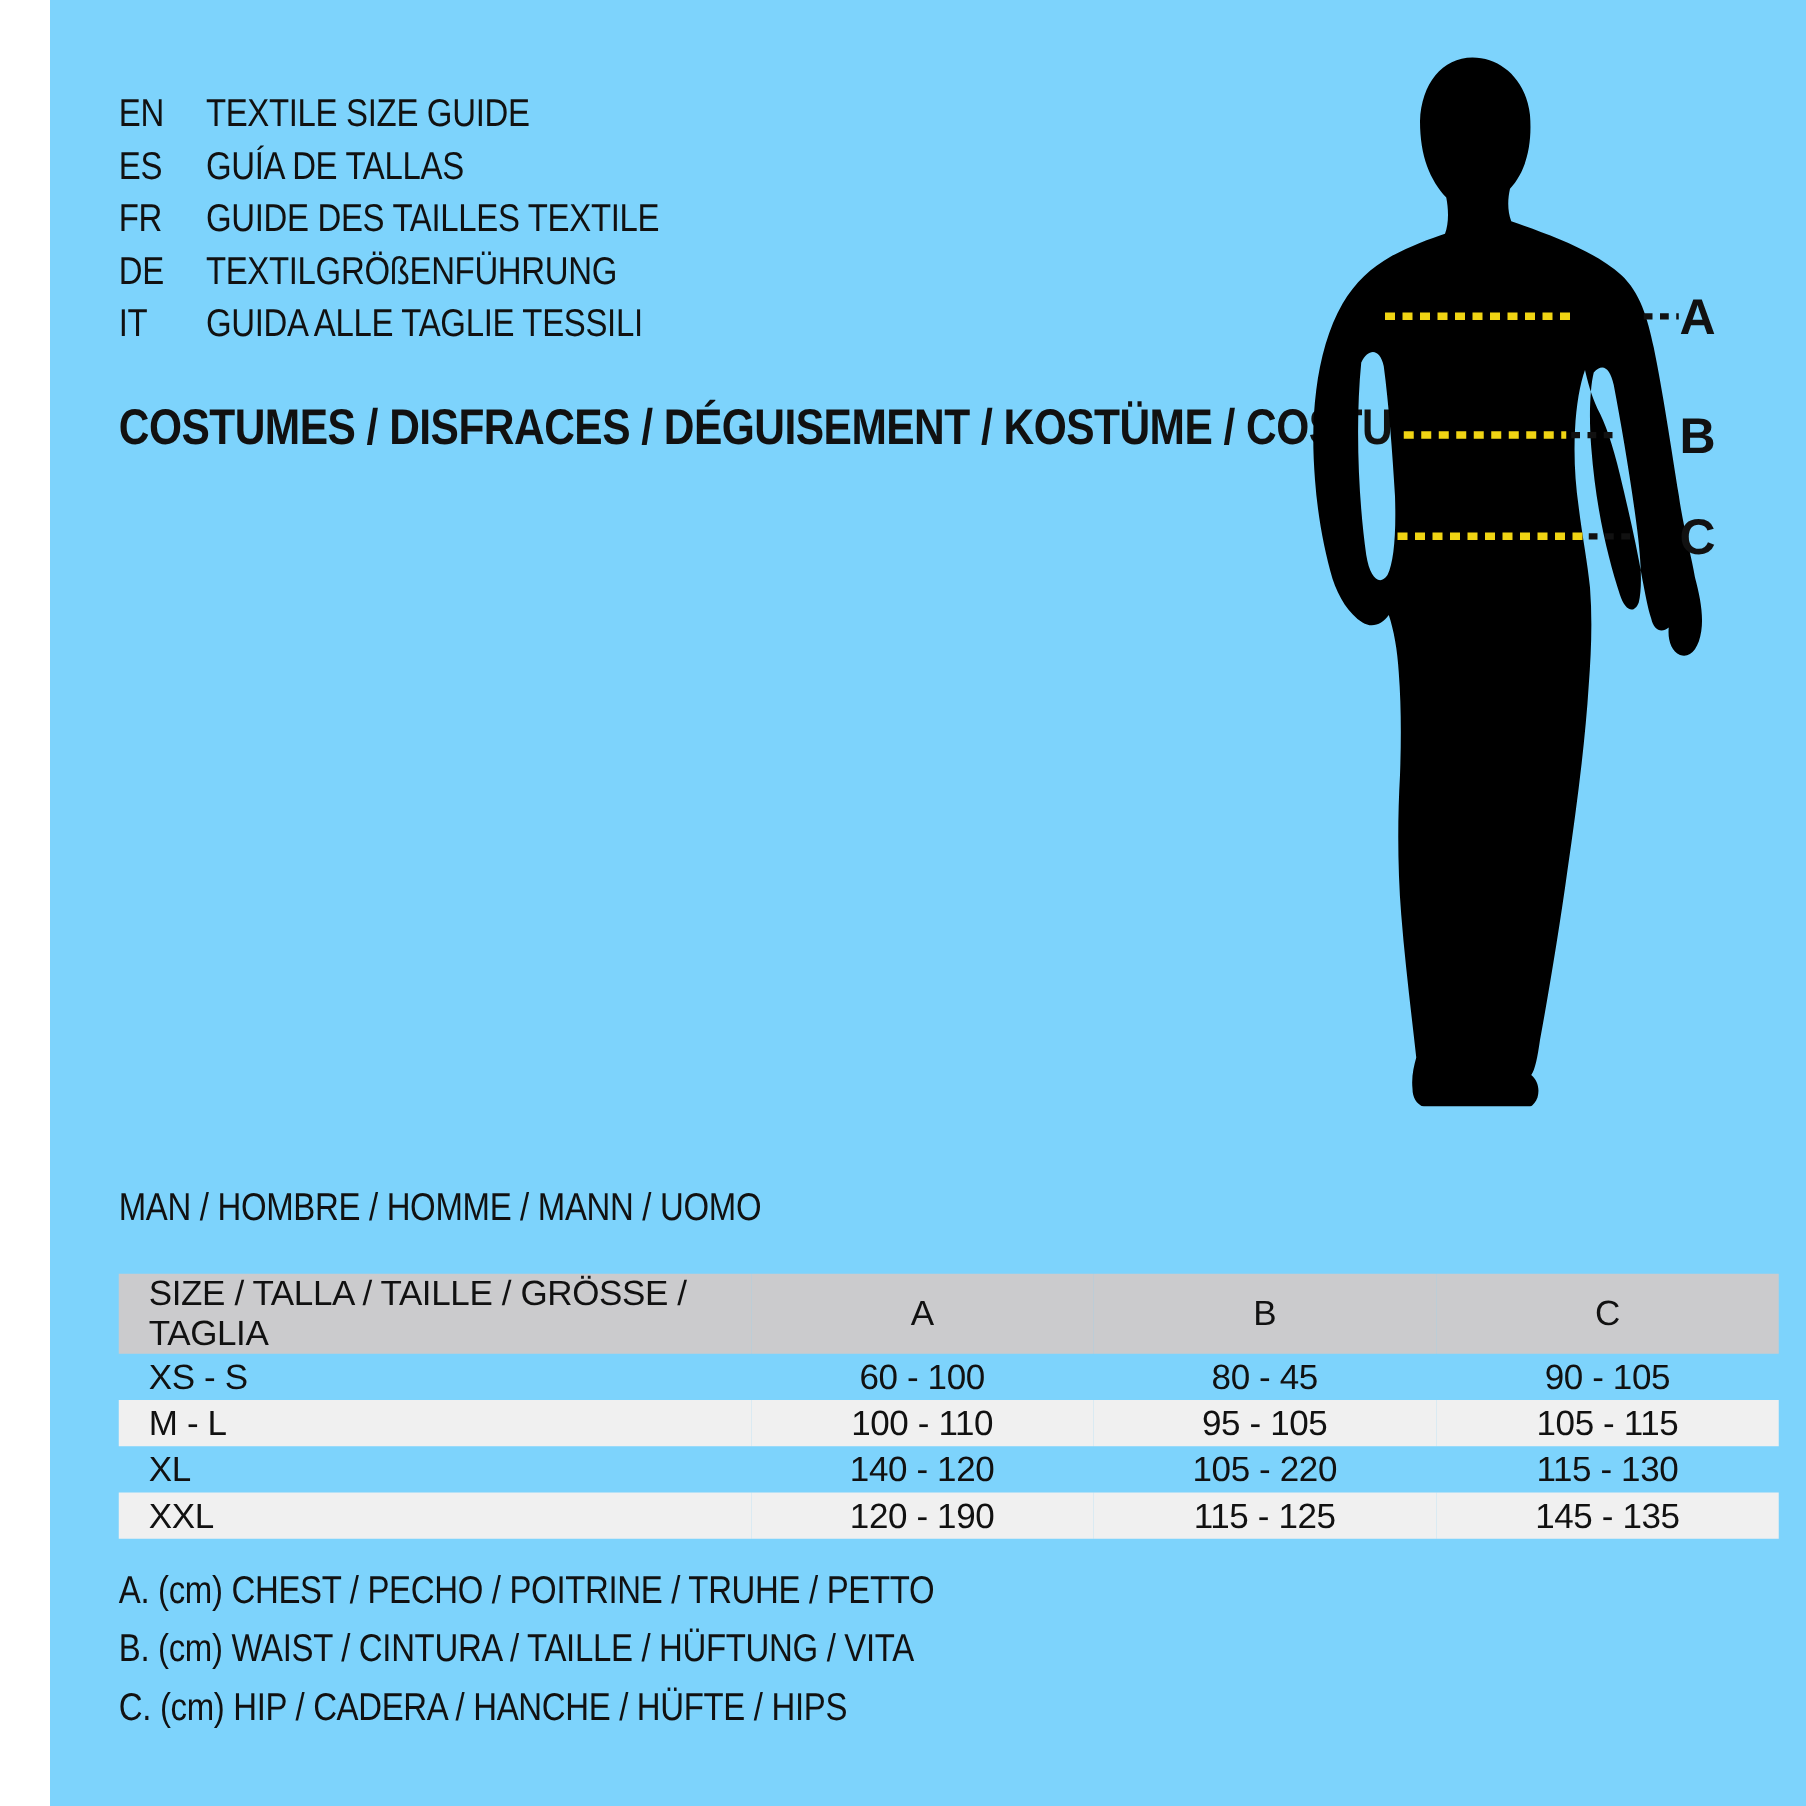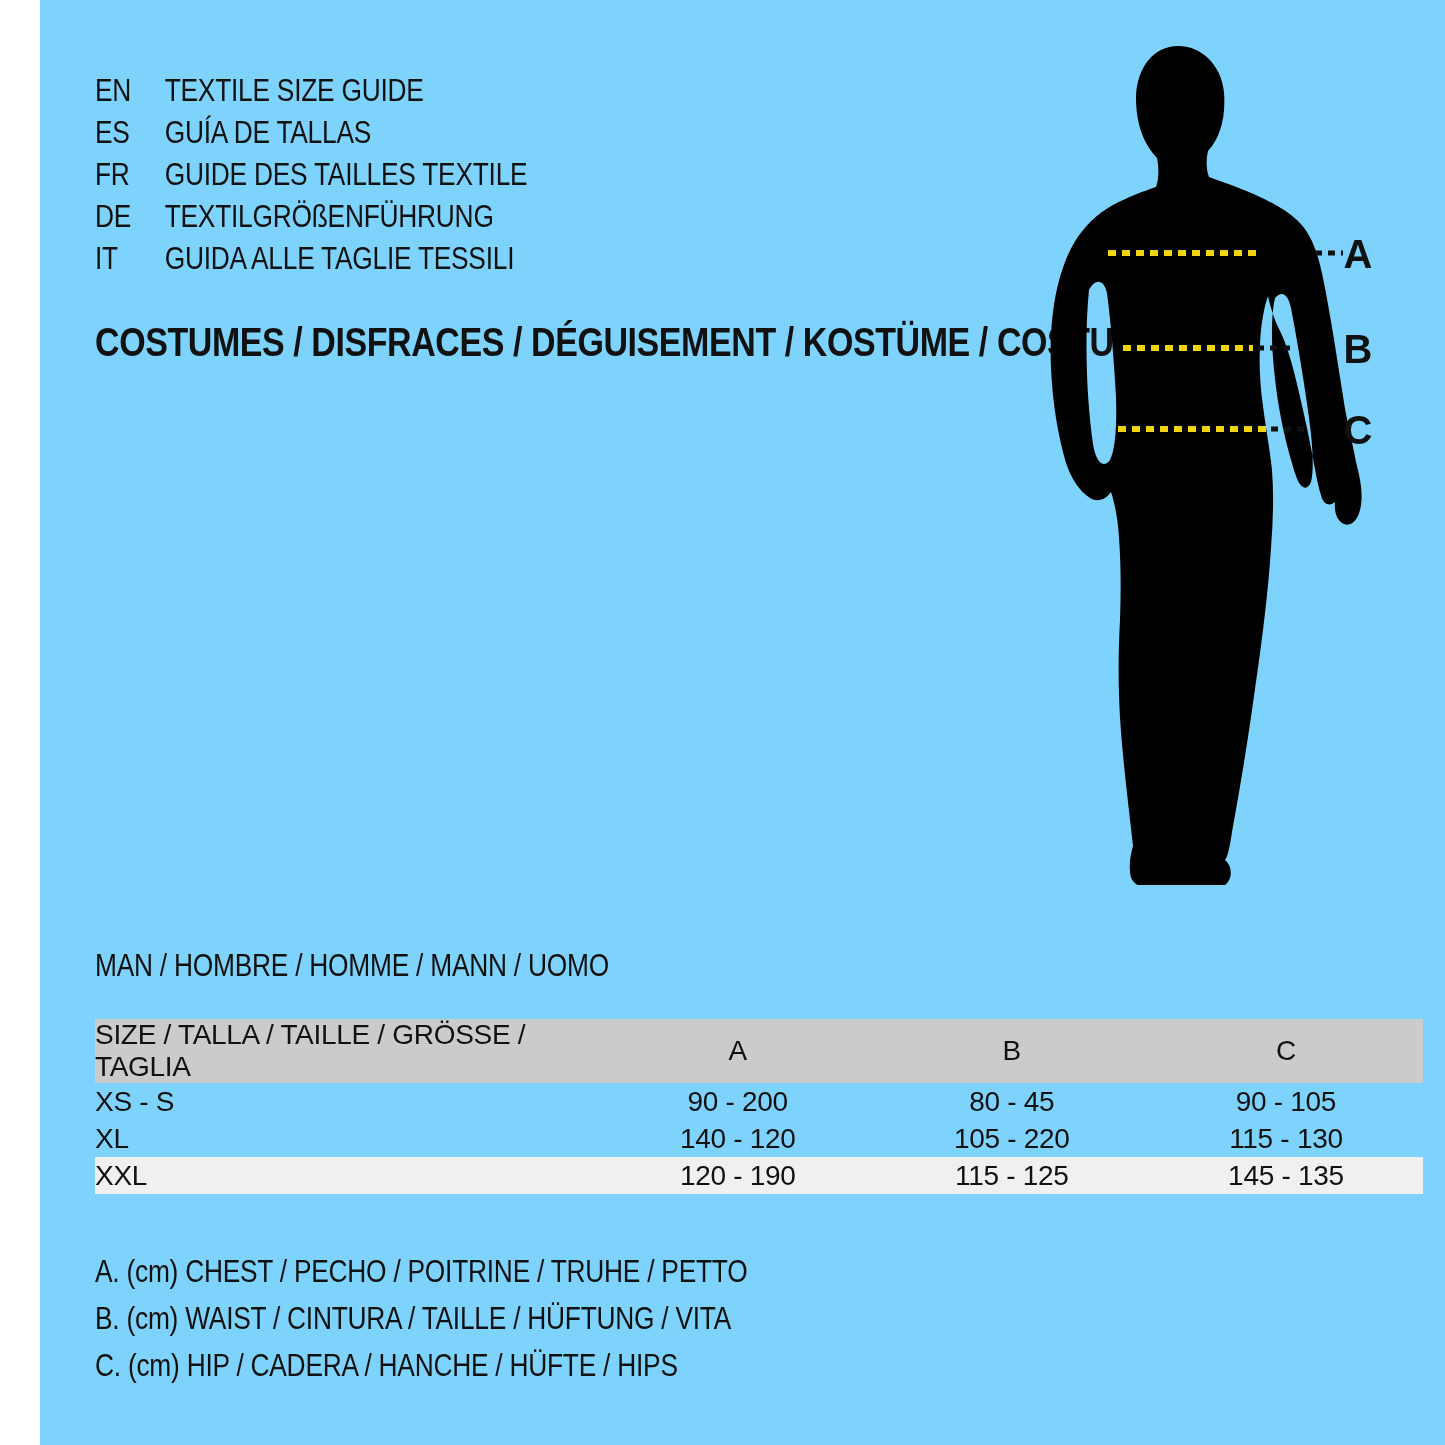--- a/index.html
+++ b/index.html
@@ -19,21 +19,21 @@
   }
   
   .figure-wrap{position:absolute;left:985px;top:40px;width:370px;height:845px;}
   
   .section-title{position:absolute;left:55px;top:948px;font-size:31px;letter-spacing:-0.3px;white-space:nowrap;}
   .size-table{
     position:absolute;left:55px;top:1019px;width:1328px;
     border-collapse:collapse;font-size:28px;letter-spacing:-0.3px;
   }
   .size-table td{height:37px;padding:0;vertical-align:middle;}
-  .size-table .col-size{text-align:left;padding-left:0;width:38%;}
+  .size-table .col-size{text-align:left;padding-left:24px;width:38%;}
   .size-table .col-val{text-align:center;width:20.6%;}
   .size-table tr.head td{background:#cbcbcd;}
   .size-table tr.alt td{background:#f0f0f0;}
   
   .legend-block{position:absolute;left:55px;top:1248px;}
   .legend-row{height:47px;display:flex;align-items:center;font-size:31px;letter-spacing:-0.3px;white-space:nowrap;}
 </style>
 </head>
 <body>
 
@@ -146,23 +146,29 @@
   <table class="size-table">
     <tbody>
       <tr class="head">
         <td class="col-size">SIZE / TALLA / TAILLE / GRÖSSE / TAGLIA</td>
         <td class="col-val">A</td>
         <td class="col-val">B</td>
         <td class="col-val">C</td>
       </tr>
       <tr>
         <td class="col-size">XS - S</td>
-        <td class="col-val">90 - 200</td>
+        <td class="col-val">60 - 100</td>
         <td class="col-val">80 - 45</td>
         <td class="col-val">90 - 105</td>
+      </tr>
+      <tr class="alt">
+        <td class="col-size">M - L</td>
+        <td class="col-val">100 - 110</td>
+        <td class="col-val">95 - 105</td>
+        <td class="col-val">105 - 115</td>
       </tr>
       <tr>
         <td class="col-size">XL</td>
         <td class="col-val">140 - 120</td>
         <td class="col-val">105 - 220</td>
         <td class="col-val">115 - 130</td>
       </tr>
       <tr class="alt">
         <td class="col-size">XXL</td>
         <td class="col-val">120 - 190</td>

